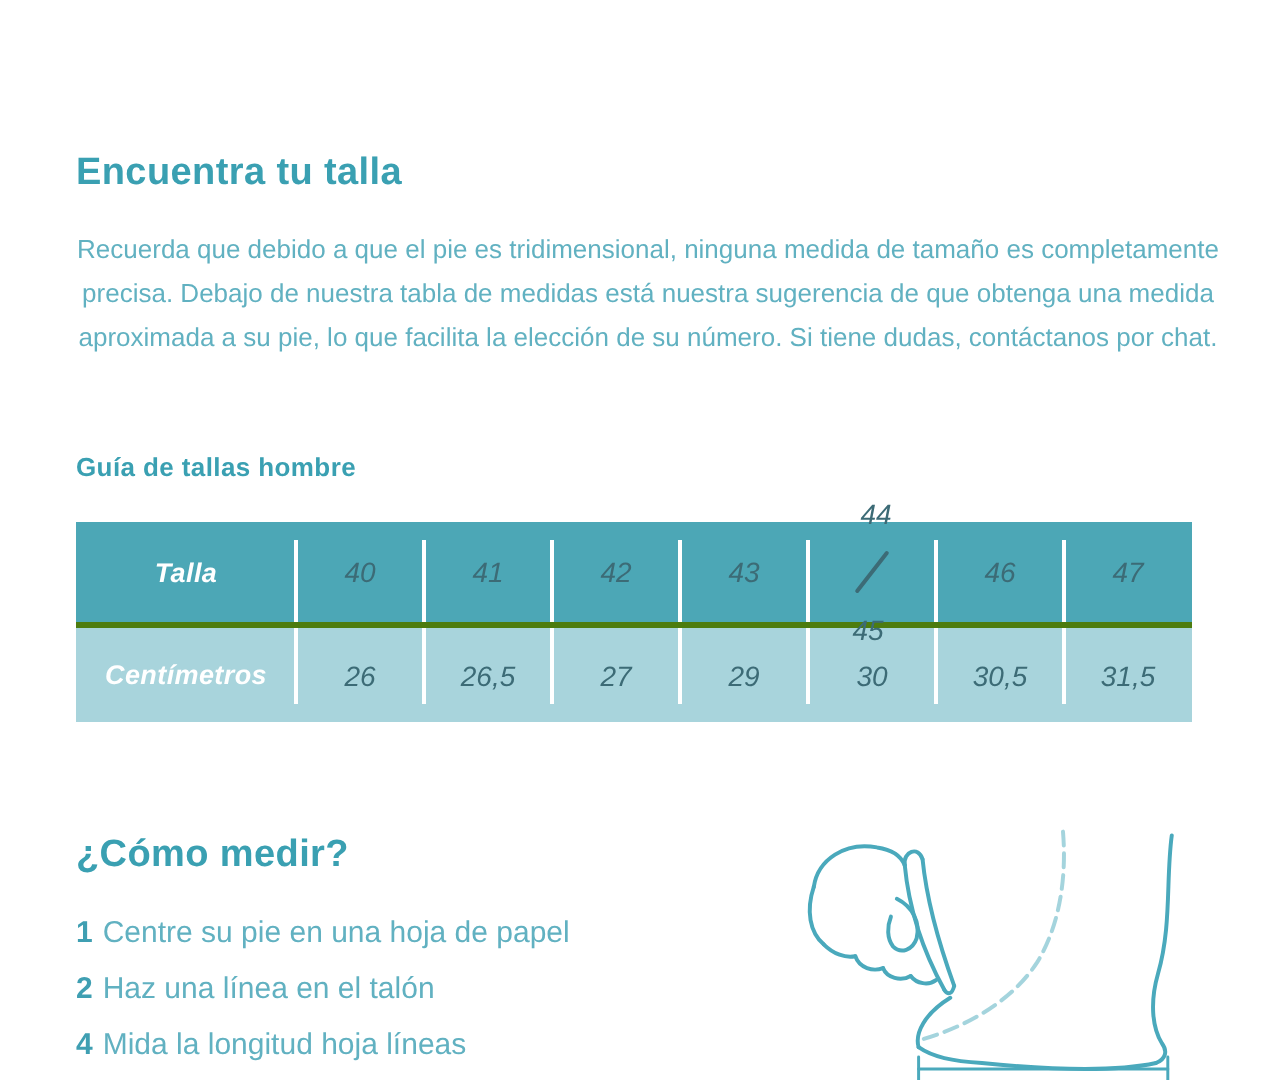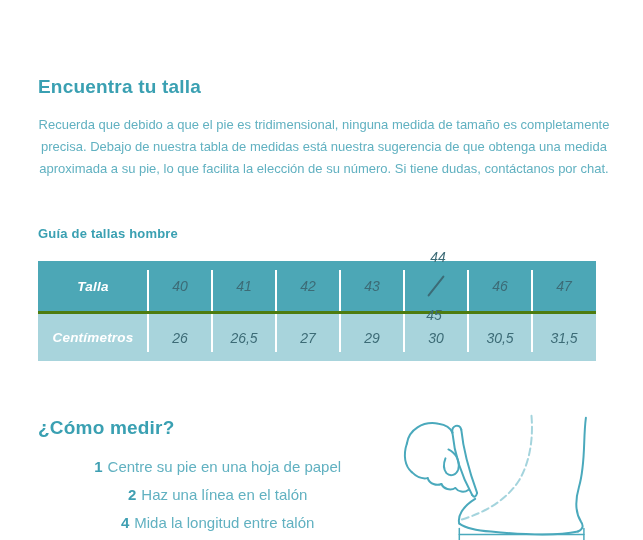--- a/index.html
+++ b/index.html
@@ -27,21 +27,21 @@
   .frac{display:inline-flex;align-items:center;flex-direction:column;}
   .frac .fnum{transform:translate(2px,-8px);}
   .frac .slash{width:2px;height:26px;background:#3c6b76;border-radius:1px;transform:rotate(38deg);margin:0 1px;}
   .frac .fden{transform:translate(-2px,8px);}
 
   
   .bottom{display:flex;align-items:flex-start;}
   .bottom-left{width:372px;}
   .h-measure{margin:56px 0 14px 0;font-size:19px;font-weight:bold;color:#3aa0b2;letter-spacing:.2px;}
   .steps{list-style:none;margin:0;padding:0;}
-  .step{font-size:15px;line-height:28px;color:#61b1c1;text-align:center;}
+  .step{font-size:15px;line-height:28px;color:#61b1c1;}
   .step .num{font-weight:bold;color:#3f9fb2;margin-right:5px;}
 
   .illustration{margin-top:50px;width:215px;height:152px;}
 </style>
 </head>
 <body>
 
 <div class="page">
   <div class="content">
 
@@ -79,21 +79,21 @@
           <div class="t-cell">31,5</div>
         </div>
     </div>
 
     <div class="bottom">
       <div class="bottom-left">
         <h2 class="h-measure">¿Cómo medir?</h2>
         <ol class="steps">
             <li class="step"><span class="num">1</span><span>Centre su pie en una hoja de papel</span></li>
             <li class="step"><span class="num">2</span><span>Haz una línea en el talón</span></li>
-            <li class="step"><span class="num">4</span><span>Mida la longitud entre talón</span></li>
+            <li class="step"><span class="num">4</span><span>Mida la longitud hoja líneas</span></li>
           </ol>
       </div>
 
       <svg class="illustration" viewBox="0 0 210 152" fill="none" xmlns="http://www.w3.org/2000/svg">
         <g stroke="#4aa9bc" stroke-width="2" stroke-linecap="round" fill="none">
 
           <path d="M 191 6 C 188 28, 191 52, 184 76 C 180 90, 181 103, 186 111 C 189 115, 188 119, 183 121"></path>
 
           <path d="M 183 121 C 160 126, 125 124, 95 121 C 80 120, 70 118, 63 113"></path>
 

